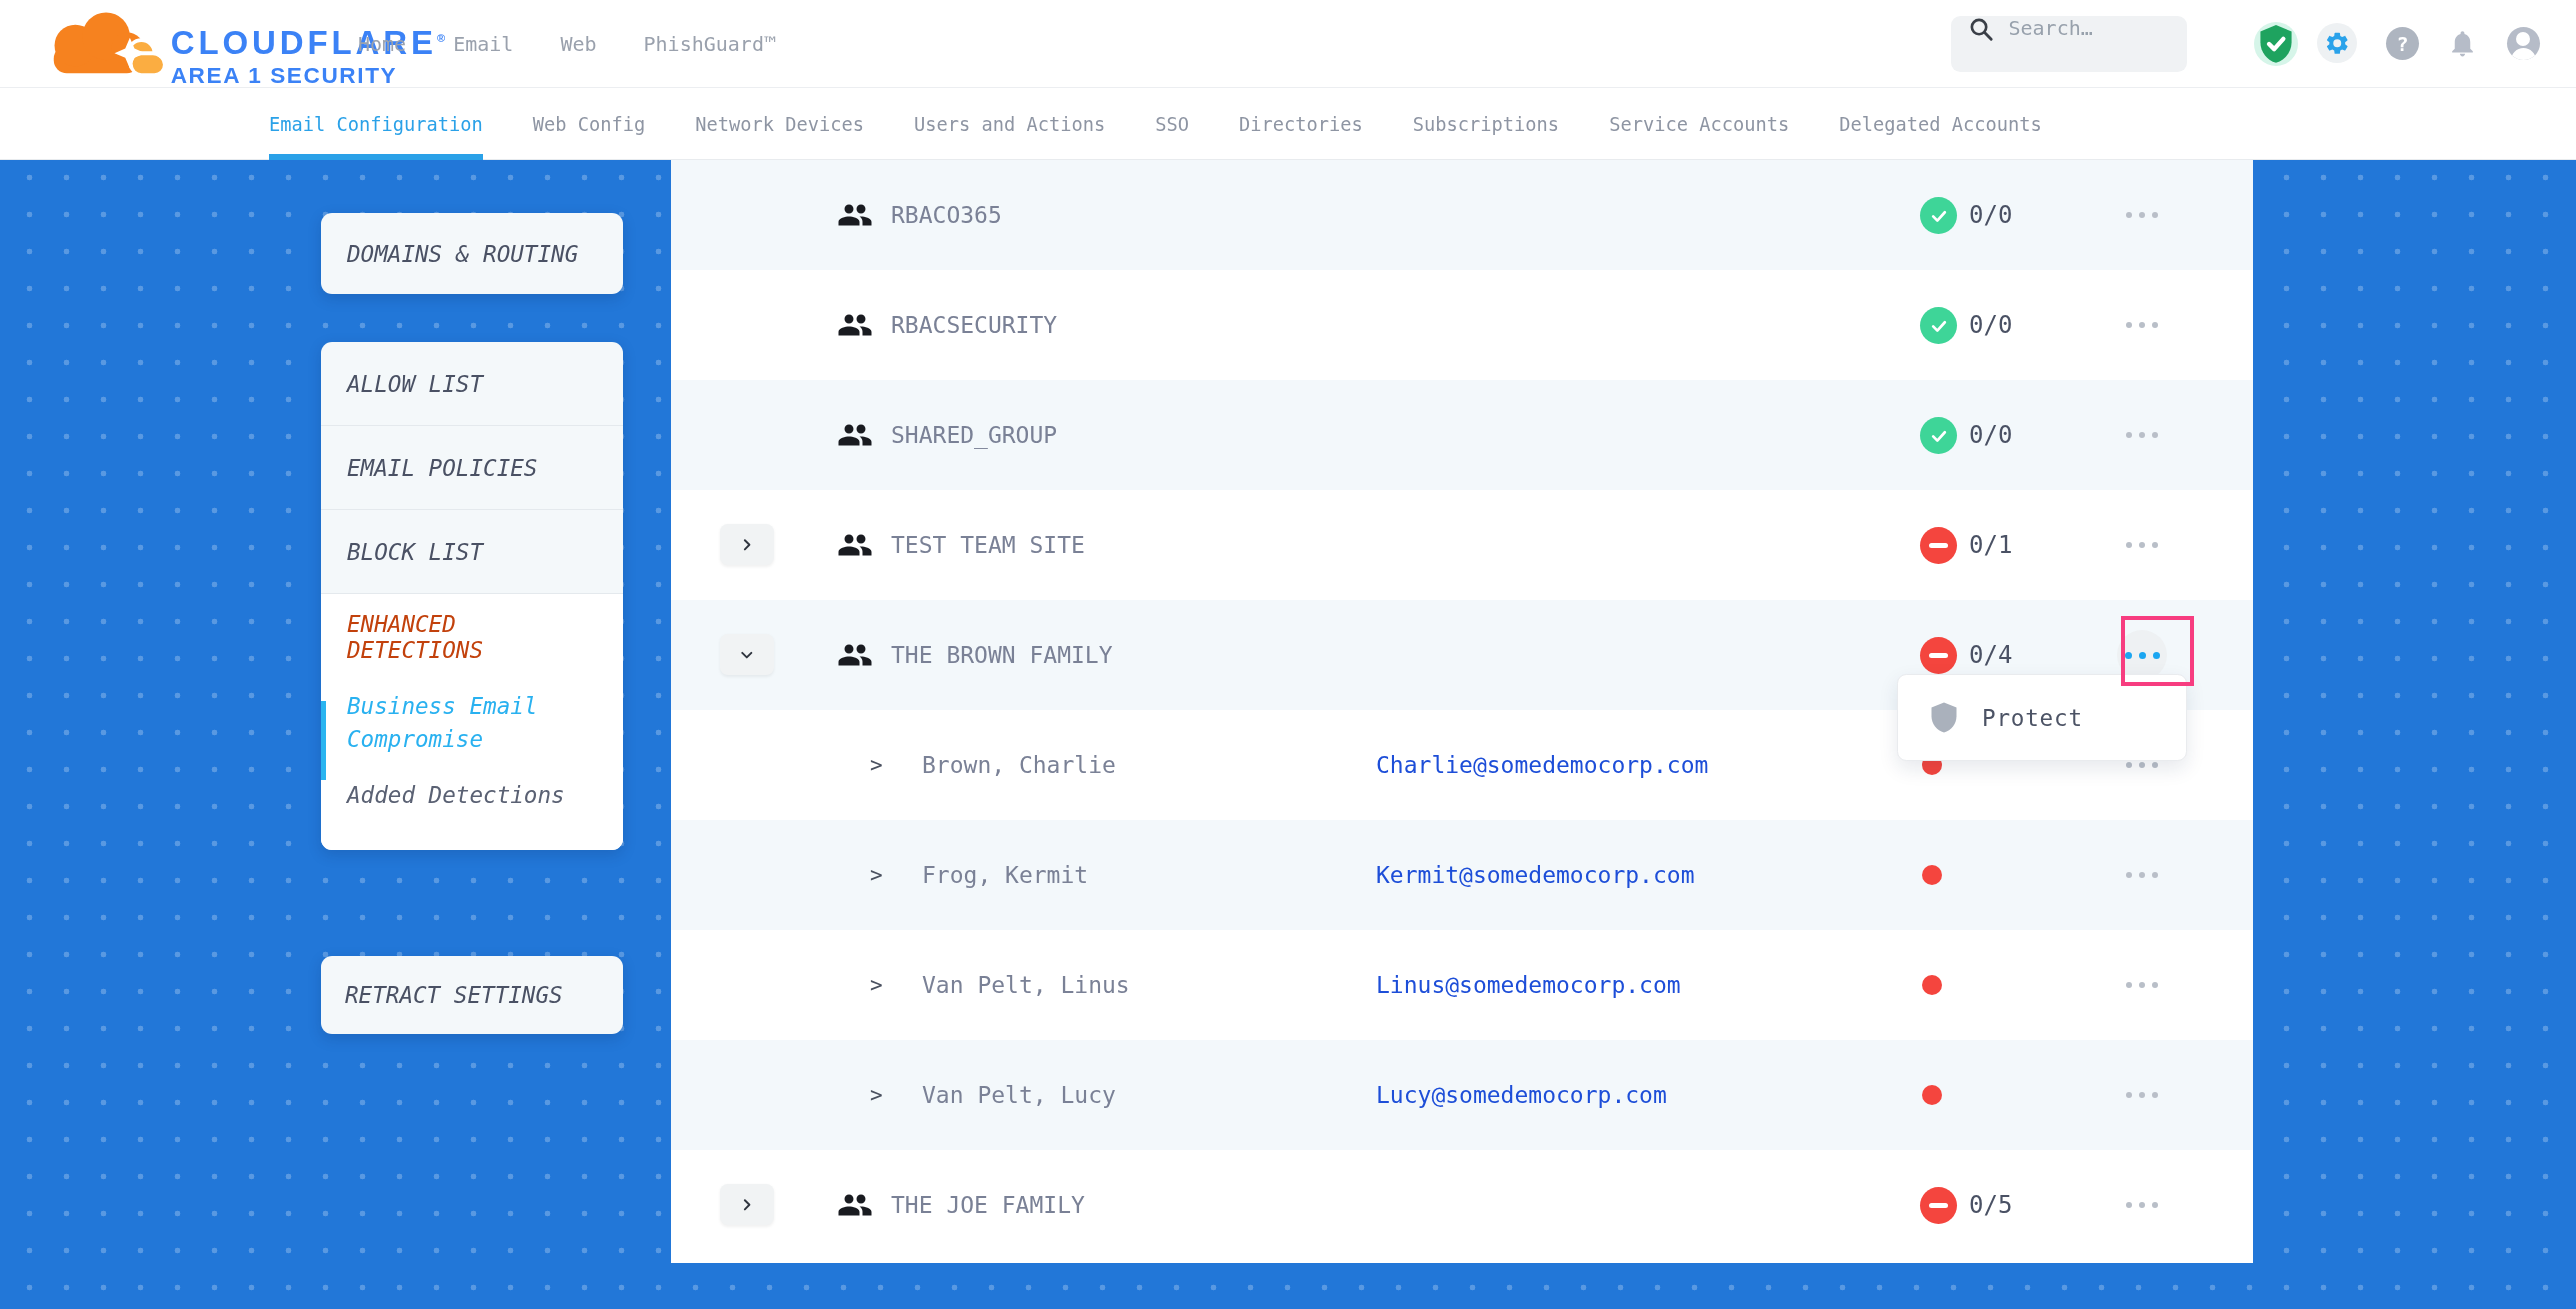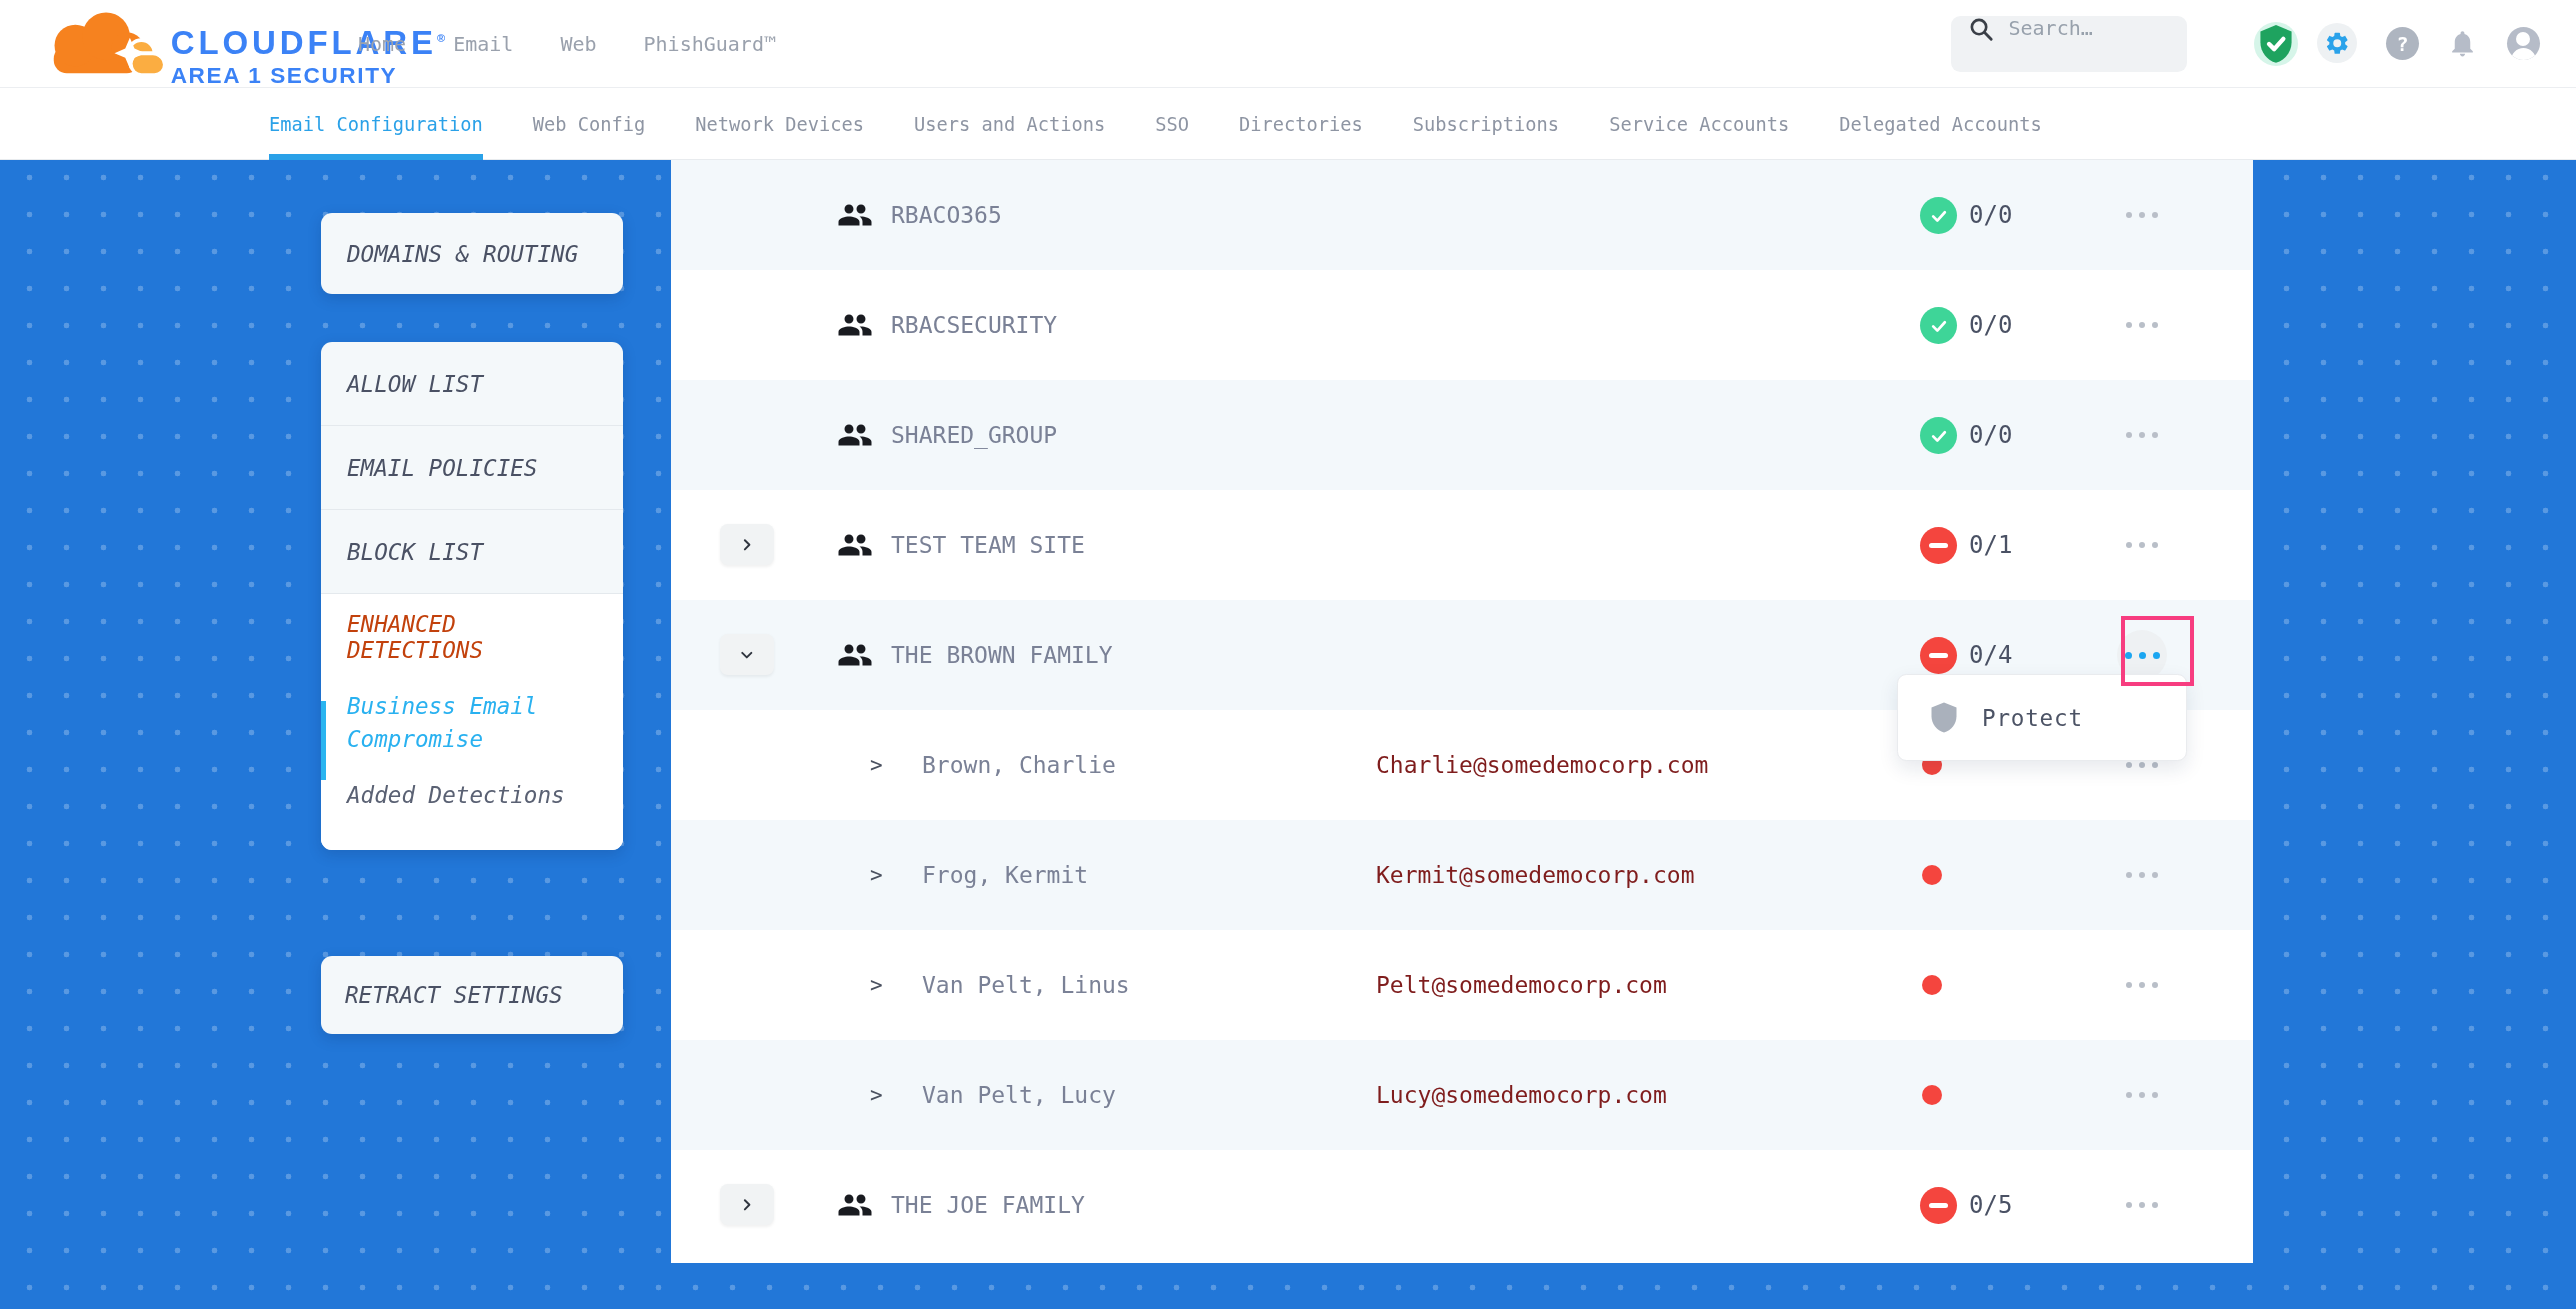--- a/index.html
+++ b/index.html
@@ -52,21 +52,21 @@
   
   .panel { position:absolute; left:671px; top:160px; width:1582px; height:1103px; background:#fff; z-index:5; }
   .row { position:relative; width:100%; height:110px; }
   .row.alt { background:#f3f8fb; }
   .expander { position:absolute; left:49px; top:34px; width:54px; height:41px; background:#f1f3f4; border-radius:7.8px; display:flex; align-items:center; justify-content:center; cursor:pointer; box-shadow:0 1.6px 3.1px rgba(0,0,0,.06); }
   .expander svg { width:15.6px; height:15.6px; }
   .grp-icon { position:absolute; left:166px; top:37px; width:36px; height:36px; }
   .grp-name { position:absolute; left:220px; top:0; height:100%; display:flex; align-items:center; font-size:23px; color:#7a8196; }
   .mem-caret { position:absolute; left:199px; top:0; height:100%; display:flex; align-items:center; font-size:21px; color:#4a5160; }
   .mem-name { position:absolute; left:251px; top:0; height:100%; display:flex; align-items:center; font-size:23px; color:#7a8196; }
-  .mem-email { position:absolute; left:705px; top:0; height:100%; display:flex; align-items:center; font-size:23px; color:#7f1d1d; }
+  .mem-email { position:absolute; left:705px; top:0; height:100%; display:flex; align-items:center; font-size:23px; color:#1d4ed8; }
   .badge { position:absolute; left:1249px; top:37px; width:37px; height:37px; border-radius:50%; display:flex; align-items:center; justify-content:center; }
   .badge.ok { background:#3ed598; }
   .badge.blocked { background:#f4453e; }
   .badge svg { width:20px; height:20px; }
   .minus { width:18.7px; height:5.4px; border-radius:3.1px; background:#fff; }
   .dot { position:absolute; left:1251px; top:45px; width:20px; height:20px; border-radius:50%; background:#f4453e; }
   .count { position:absolute; left:1298px; top:0; height:100%; display:flex; align-items:center; font-size:24px; color:#4a5164; }
   .menu { position:absolute; left:1446px; top:30px; width:50px; height:50px; border-radius:50%; display:flex; align-items:center; justify-content:center; gap:7px; cursor:pointer; }
   .menu i { width:6.2px; height:6.2px; border-radius:50%; background:#b9bfc8; }
   .menu.active { background:#eef1f3; }
@@ -283,21 +283,21 @@
       <div class="dot"></div>
       <div class="menu">
         <i></i>
         <i></i>
         <i></i>
       </div>
     </div>
     <div class="row">
       <div class="mem-caret">&gt;</div>
       <div class="mem-name">Van Pelt, Linus</div>
-      <div class="mem-email">Pelt@somedemocorp.com</div>
+      <div class="mem-email">Linus@somedemocorp.com</div>
       <div class="dot"></div>
       <div class="menu">
         <i></i>
         <i></i>
         <i></i>
       </div>
     </div>
     <div class="row alt">
       <div class="mem-caret">&gt;</div>
       <div class="mem-name">Van Pelt, Lucy</div>

